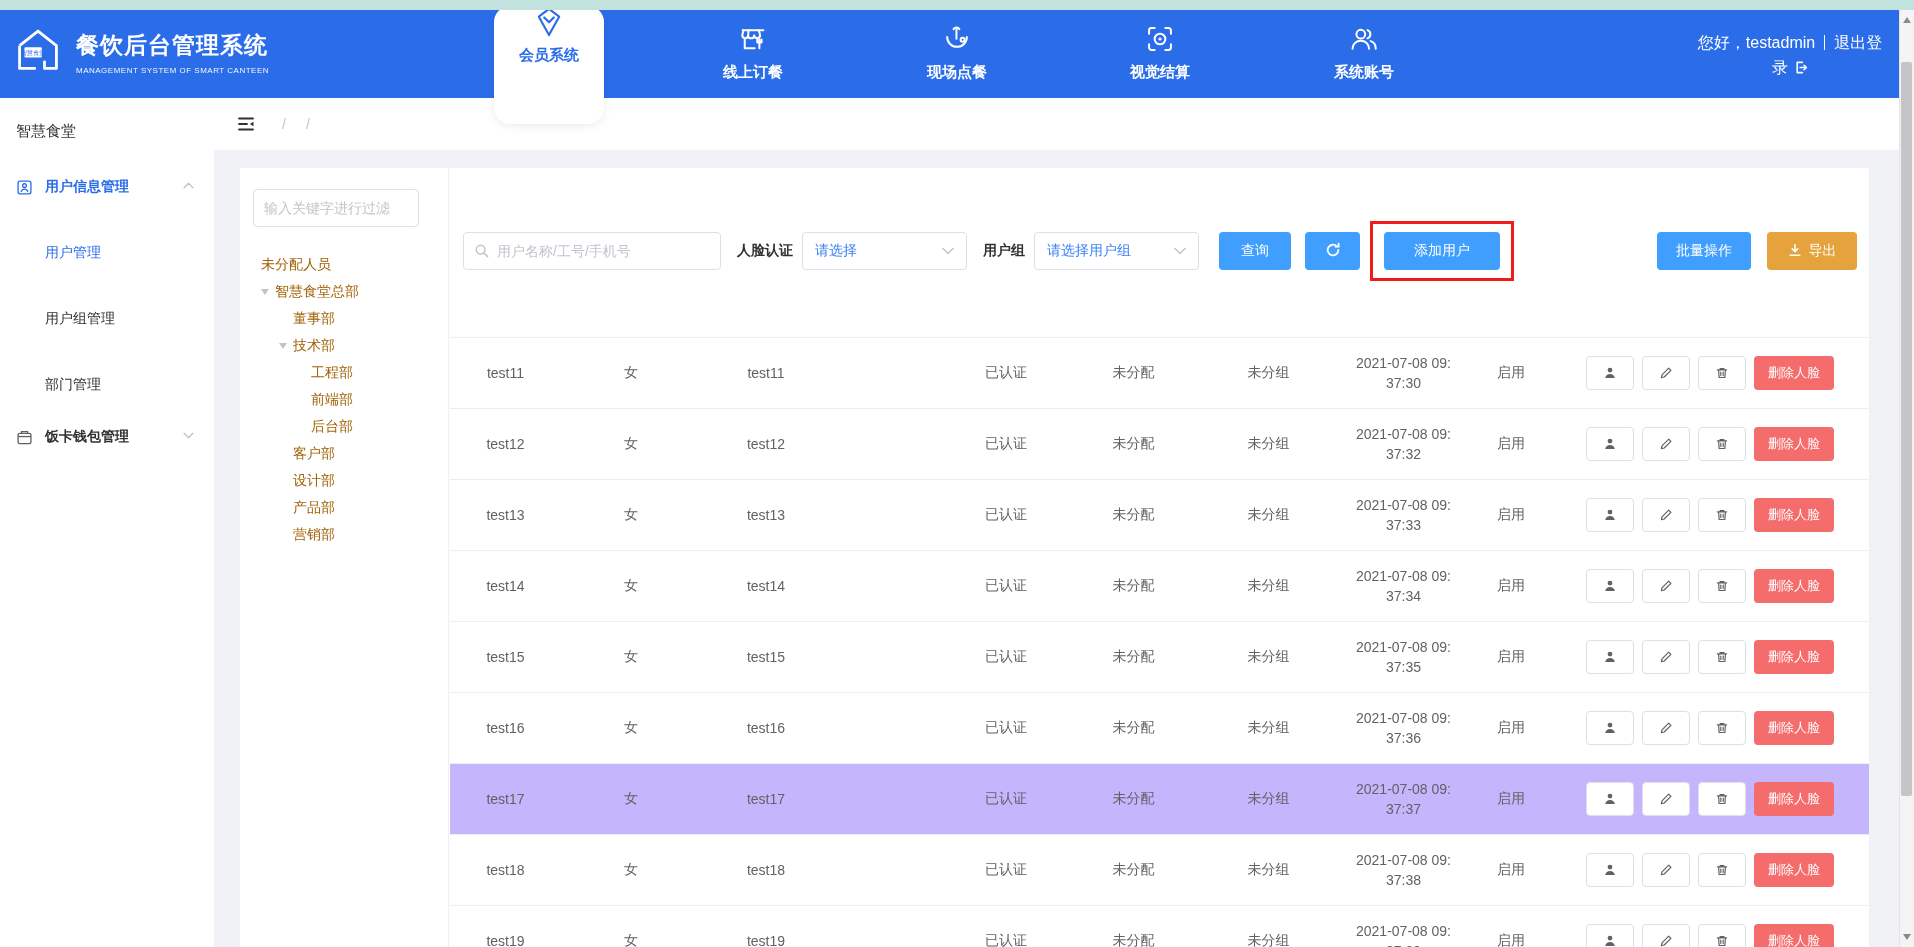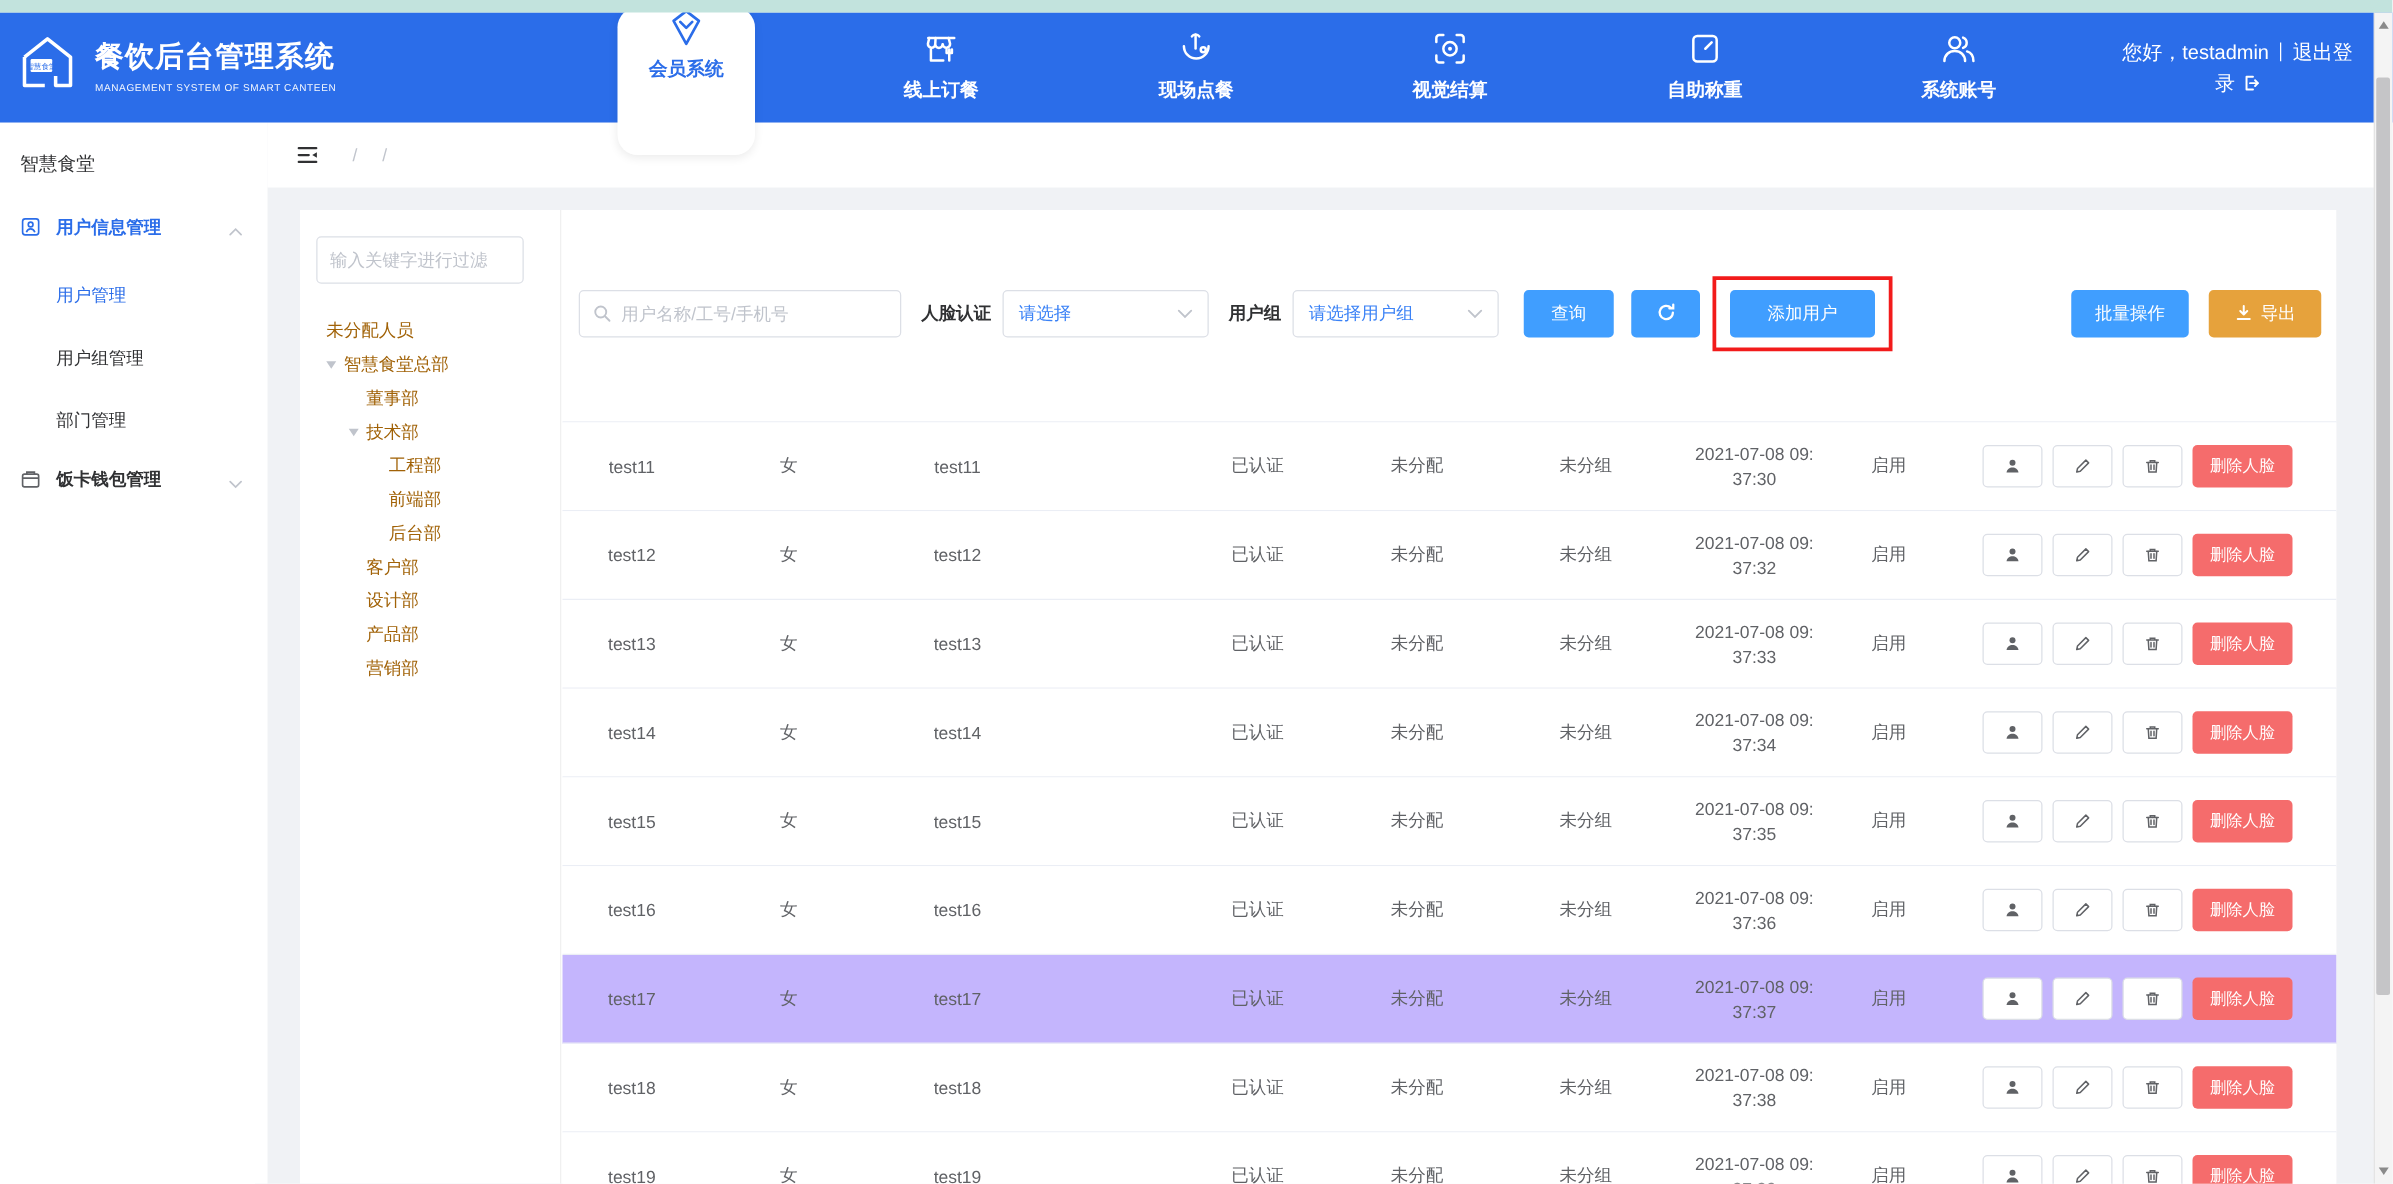--- a/index.html
+++ b/index.html
@@ -33,27 +33,27 @@
   .nav-item:nth-child(6){left:1309px;}
   .nav-item:nth-child(7){left:1512px;}
   .user-area{position:absolute;right:26px;top:20px;width:196px;color:#ffffff;font-size:16px;font-weight:normal;
     line-height:25px;text-align:center;}
   .user-divider{display:inline-block;width:1px;height:15px;background:#fff;margin:0 9px;vertical-align:-2px;}
   .logout-link{cursor:pointer;}
   .logout-icon svg{width:15px;height:15px;vertical-align:-2px;margin-left:5px;}
   
   .sidebar{position:absolute;left:0;top:98px;width:214px;bottom:0;background:#fff;z-index:1;}
   .side-title{padding:24px 0 0 16px;font-size:15px;color:#303133;}
-  .menu-parent{display:flex;height:28px;margin-top:32px;padding-left:16px;font-size:14px;font-weight:bold;color:#303133;cursor:pointer;position:relative;}
+  .menu-parent{display:flex;align-items:center;height:28px;margin-top:32px;padding-left:16px;font-size:14px;font-weight:bold;color:#303133;cursor:pointer;position:relative;}
   .menu-parent.blue{color:#2b6de9;}
   .menu-parent .m-icon{width:17px;height:17px;margin-right:12px;display:flex;}
   .menu-parent .m-icon svg{width:17px;height:17px;}
   .menu-parent .m-arrow{position:absolute;right:20px;top:9px;}
   .menu-parent .m-arrow svg{width:11px;height:7px;display:block;}
-  .menu-child{height:28px;margin-top:22px;padding-left:45px;font-size:14px;color:#303133;display:flex;align-items:center;cursor:pointer;}
+  .menu-child{height:28px;margin-top:38px;padding-left:45px;font-size:14px;color:#303133;display:flex;align-items:center;cursor:pointer;}
   .menu-child.active{color:#2b6de9;}
   .gap-lg{margin-top:24px;}
   
   .crumb-bar{position:absolute;left:214px;top:98px;width:1686px;height:52px;background:#fff;z-index:2;display:flex;align-items:center;}
   .collapse-icon{margin-left:22px;width:20px;height:20px;cursor:pointer;}
   .collapse-icon svg{width:20px;height:20px;display:block;}
   .crumbs{display:flex;align-items:center;margin-left:16px;font-size:14px;color:#303133;}
   .crumb{cursor:pointer;}
   .crumb + .crumb::before{content:attr(data-sep);color:#c0c4cc;margin:0 10px;font-weight:normal;}
   .crumb.current{color:#93a9cf;cursor:default;}
@@ -168,29 +168,20 @@
           <path d="M16 20.2 h2.4 a1.8 1.8 0 0 0 1.8-1.8 V16"></path>
           <circle cx="12" cy="12" r="4"></circle>
           <circle cx="12" cy="12" r="1.2" fill="currentColor" stroke="none"></circle>
         </svg>
       </span>
       <span class="nav-label">视觉结算</span>
     </div>
     <div class="nav-item">
       <span class="nav-icon">
         <svg viewBox="0 0 24 24" fill="none" stroke="currentColor" stroke-width="1.5" stroke-linecap="round">
-          <rect x="5" y="4.4" width="14" height="15.2" rx="2.4"></rect>
-          <path d="M16 8.2 L12.2 12"></path>
-        </svg>
-      </span>
-      <span class="nav-label">自助称重</span>
-    </div>
-    <div class="nav-item">
-      <span class="nav-icon">
-        <svg viewBox="0 0 24 24" fill="none" stroke="currentColor" stroke-width="1.5" stroke-linecap="round">
           <circle cx="9.6" cy="8.4" r="3.3"></circle>
           <path d="M3.4 19.4 c0-3.8 2.8-6 6.2-6 s6.2 2.2 6.2 6"></path>
           <path d="M14.6 5.3 a3.3 3.3 0 0 1 0 6.2"></path>
           <path d="M17 13.6 c2.4.7 3.8 2.7 3.8 5.8"></path>
         </svg>
       </span>
       <span class="nav-label">系统账号</span>
     </div>
 
   <div class="user-area"><span>您好，testadmin</span><span class="user-divider"></span><span class="logout-link">退出登录</span><span class="logout-icon"><svg viewBox="0 0 16 16" fill="none" stroke="#ffffff" stroke-width="1.7" stroke-linecap="round" stroke-linejoin="round">

